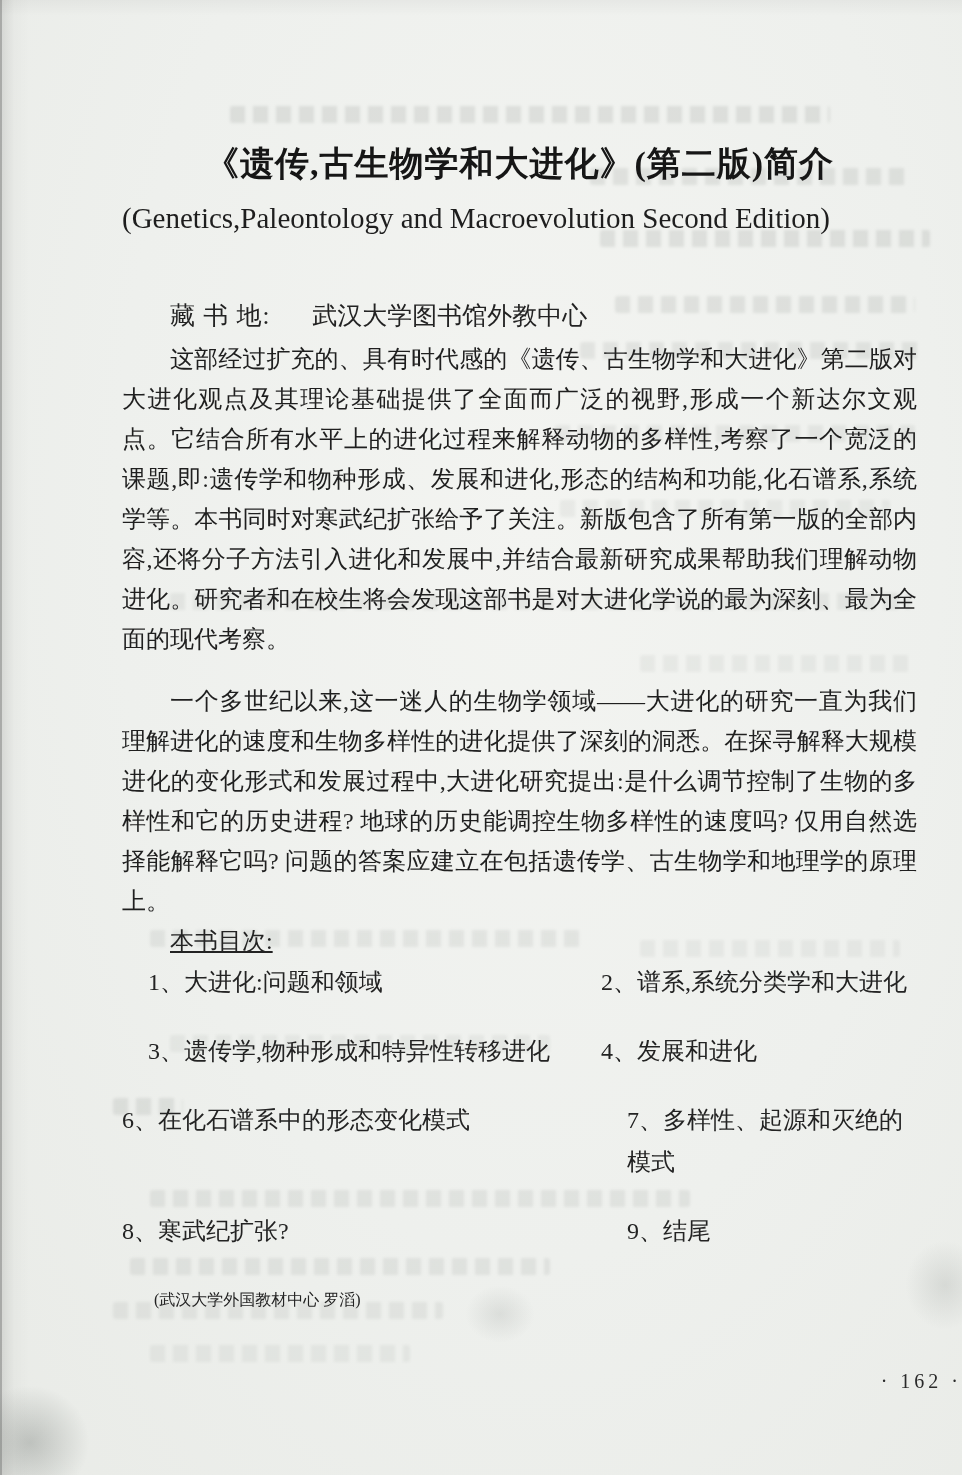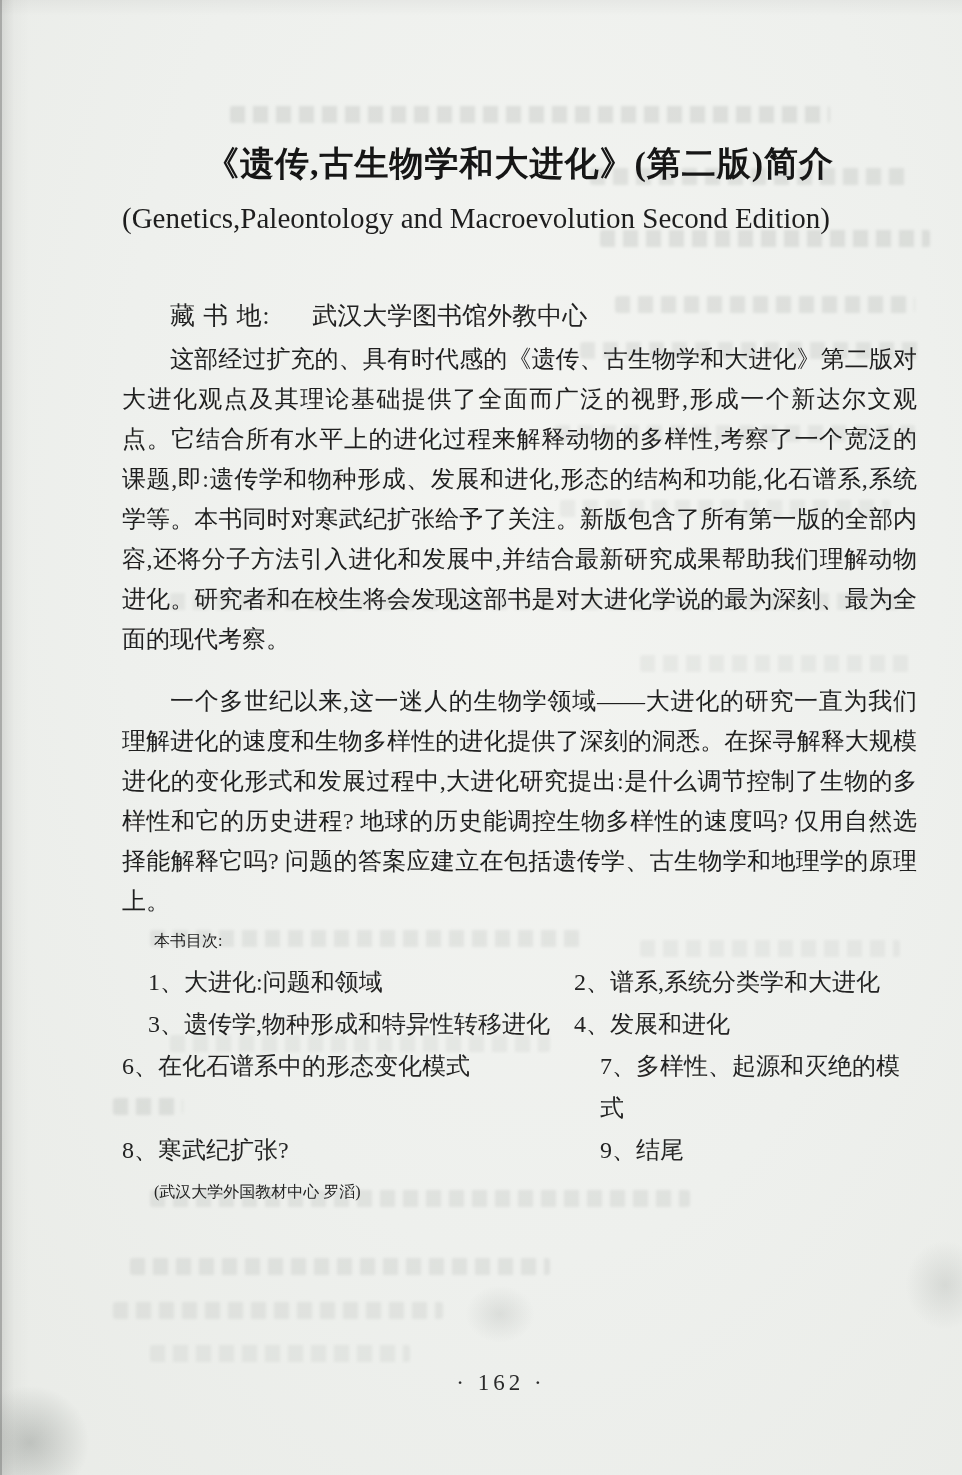--- a/index.html
+++ b/index.html
@@ -57,33 +57,33 @@
   .meta-row { line-height: 47px; }
   .meta-label { display: inline-block; width: 136px; letter-spacing: 1px; }
   .meta-value { display: inline-block; }
   .body-para {
     margin: 0; font-size: 24px; line-height: 40px;
     text-align: justify; text-indent: 2em;
     color: #1f1f1f;
   }
   .body-para.first { margin-top: 22px; }
   .toc-heading {
-    font-size: 16px; line-height: 40px; text-indent: 2em;
+    font-size: 24px; line-height: 40px; text-indent: 2em; text-decoration: underline;
   }
   .toc-grid {
     display: grid; grid-template-columns: 452px 1fr;
-    font-size: 24px; line-height: 42px;
+    font-size: 24px; line-height: 42px; gap: 27px;
   }
   .toc-cell-left { padding-left: 26px; }
   .attribution {
     font-size: 16px; line-height: 42px; text-indent: 2em;
   }
   .page-number {
     position: absolute; top: 1370px; left: 40px; right: 0;
-    text-align: center; font-size: 23px; color: #2a2a2a;
+    text-align: right; font-size: 20px; color: #2a2a2a;
     letter-spacing: 4px;
     z-index: 2;
   }
 </style>
 </head>
 <body>
 
 <div class="sheet">
 
   <div class="edge-line"></div>

